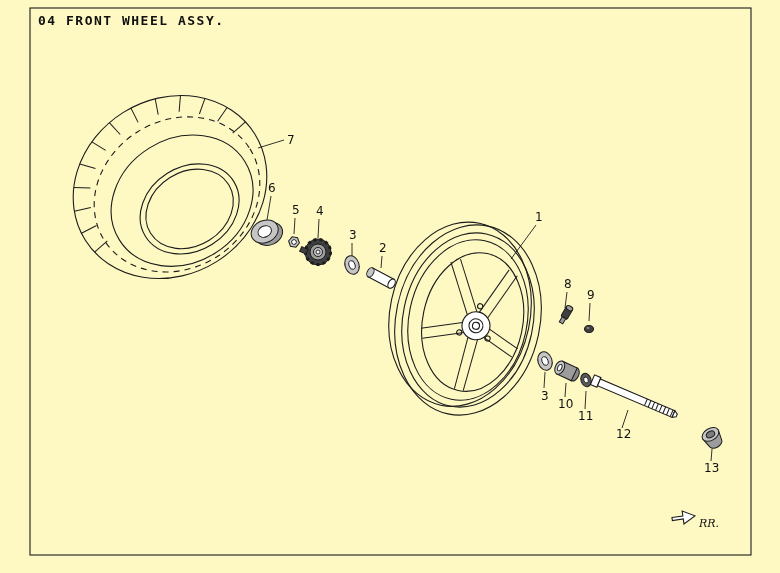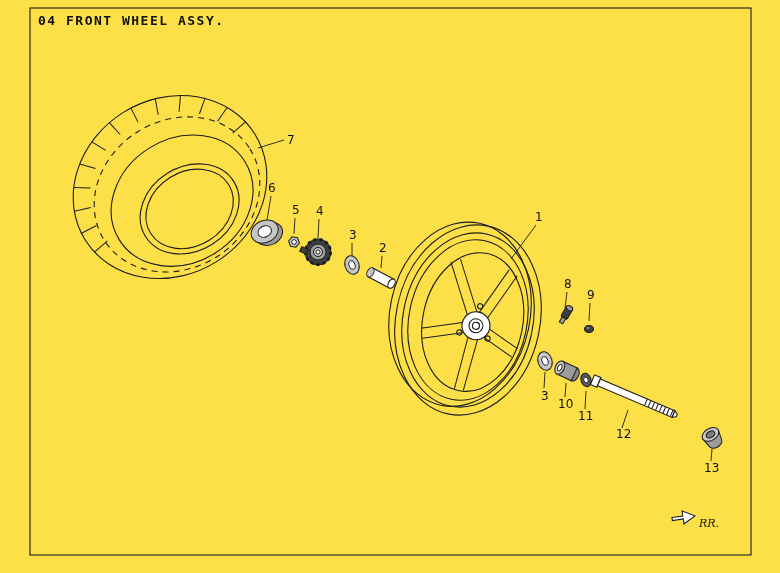--- a/index.html
+++ b/index.html
@@ -1,16 +1,16 @@
 <!DOCTYPE html>
 <html><head>
 <meta charset="utf-8">
 <style>
   html,body { margin:0; padding:0; background:#fff; }
-  #page { position:relative; width:780px; height:573px; background:#fde047;
+  #page { position:relative; width:780px; height:573px; background:#fef9c3;
           font-family:"DejaVu Sans",sans-serif; }
   svg { position:absolute; left:0; top:0; }
   .ln   { fill:none; stroke:#1c1c1c; stroke-width:1.1; }
   .fw   { fill:#ffffff; stroke:#1c1c1c; stroke-width:1.1; }
   .g1   { fill:#c6c6c6; stroke:#1c1c1c; stroke-width:1; }
   .g2   { fill:#9c9c9c; stroke:#1c1c1c; stroke-width:1; }
   .g3   { fill:#8a8a8a; stroke:#1c1c1c; stroke-width:1; }
   .dk   { fill:#3f3f3f; stroke:#1c1c1c; stroke-width:1; }
   .hole { fill:#ffffff; stroke:#1c1c1c; stroke-width:0.9; }
   .lead { stroke:#1c1c1c; stroke-width:0.9; fill:none; }

